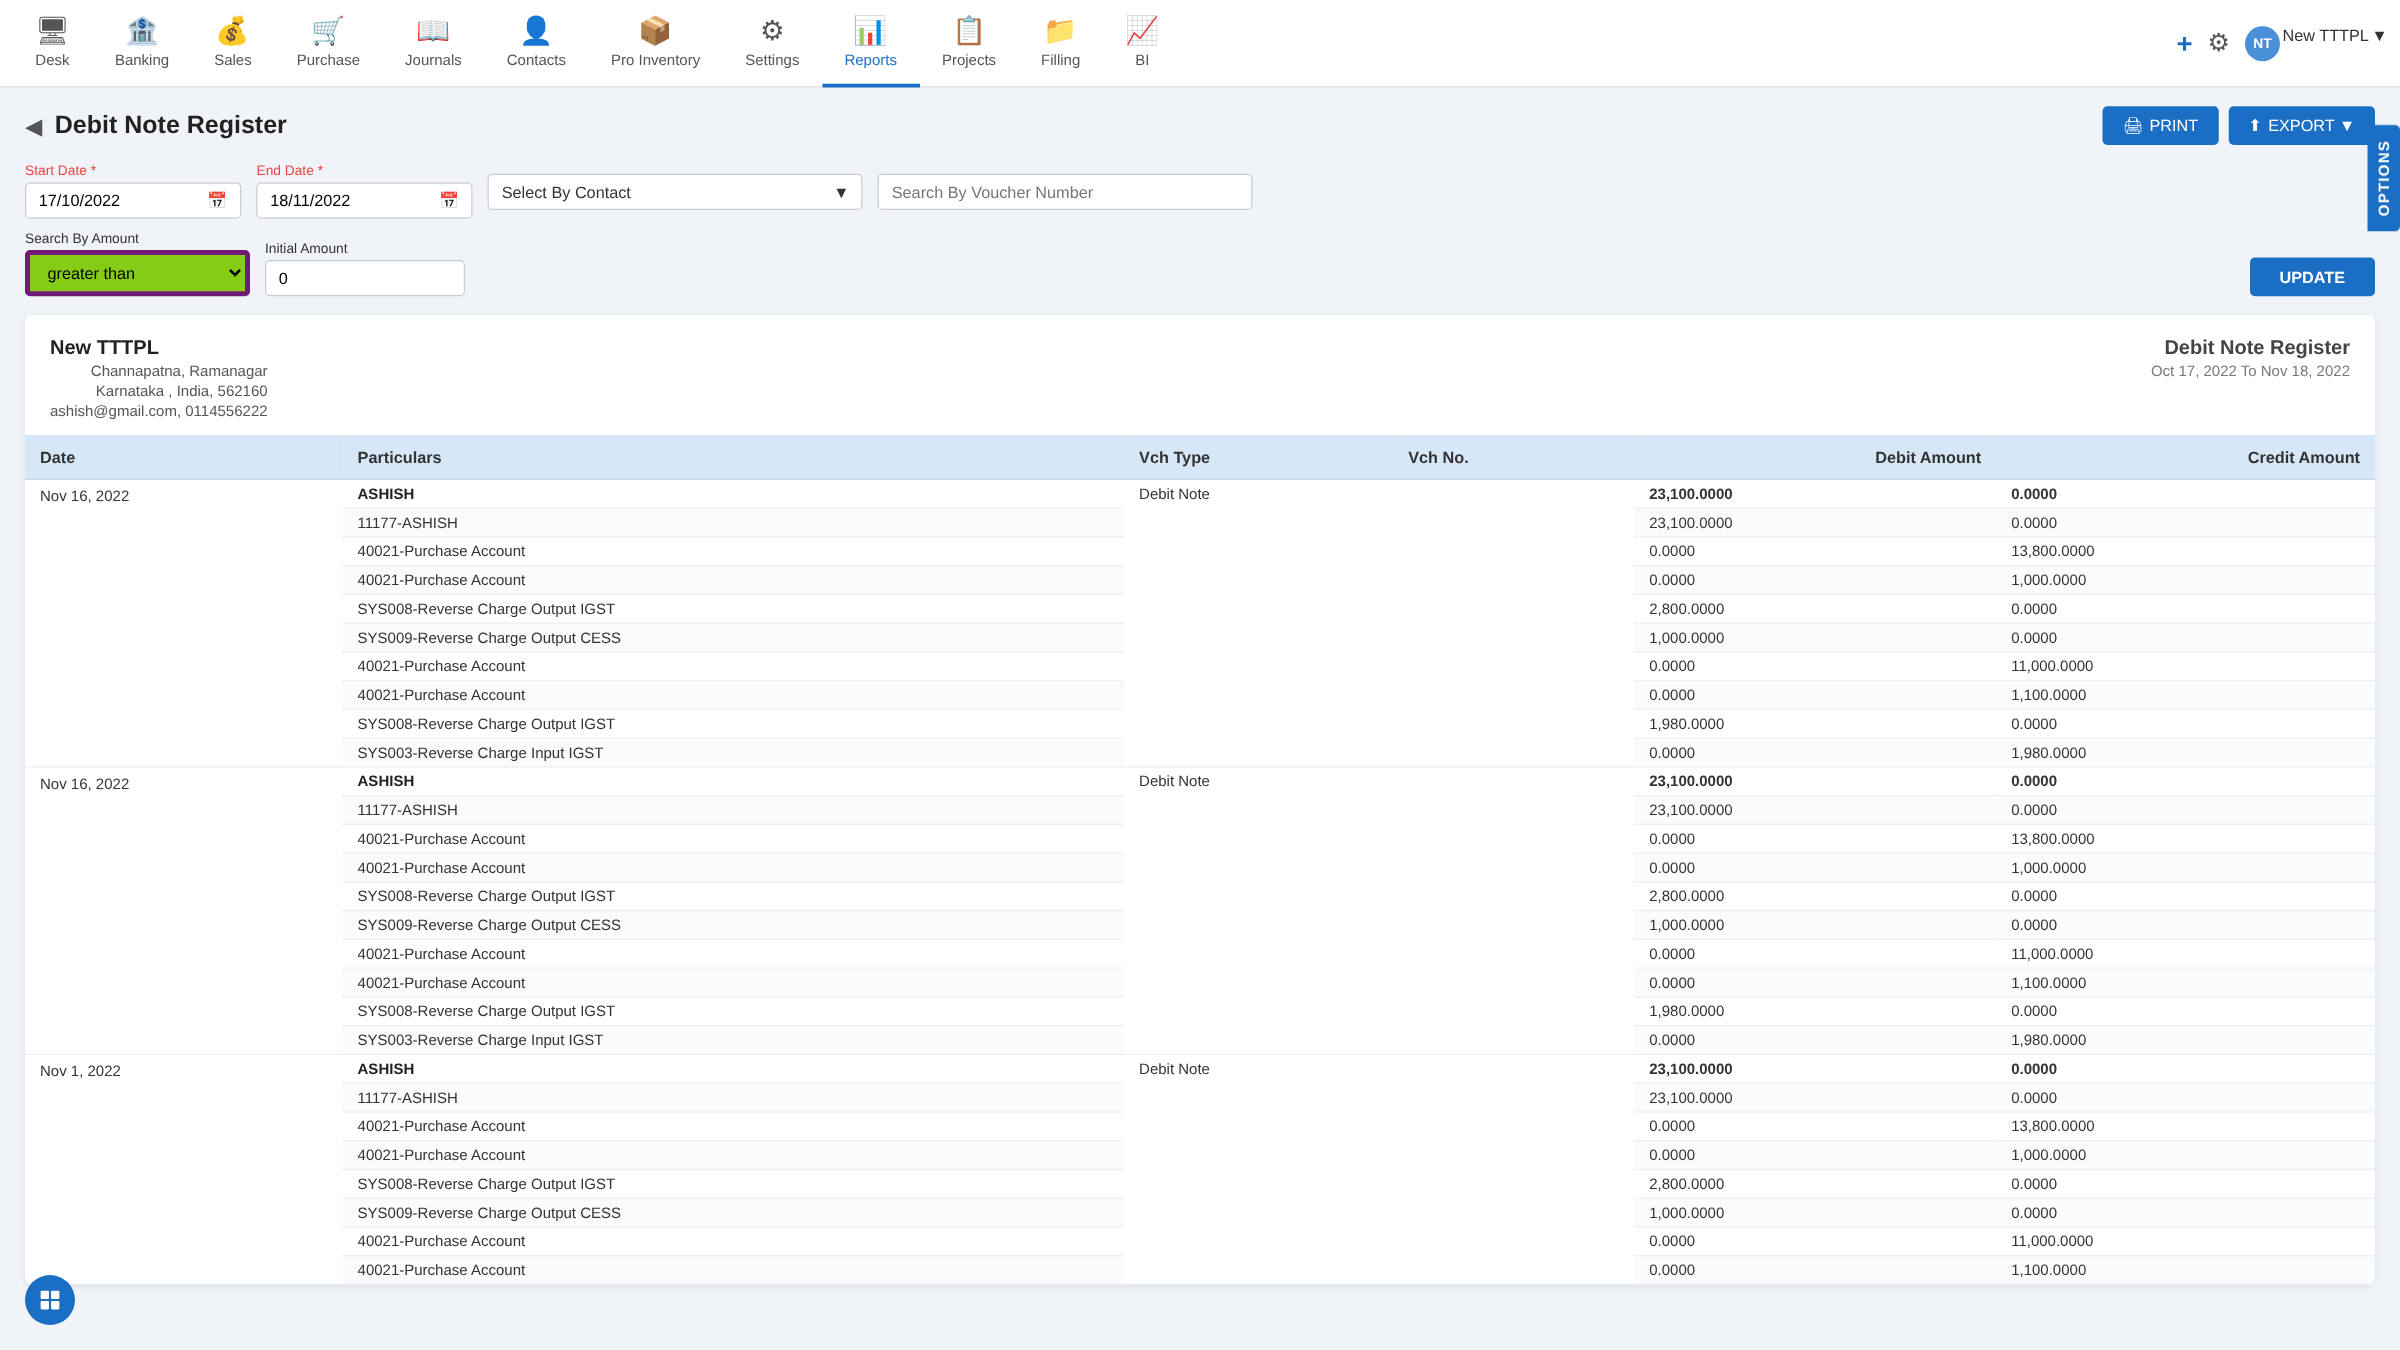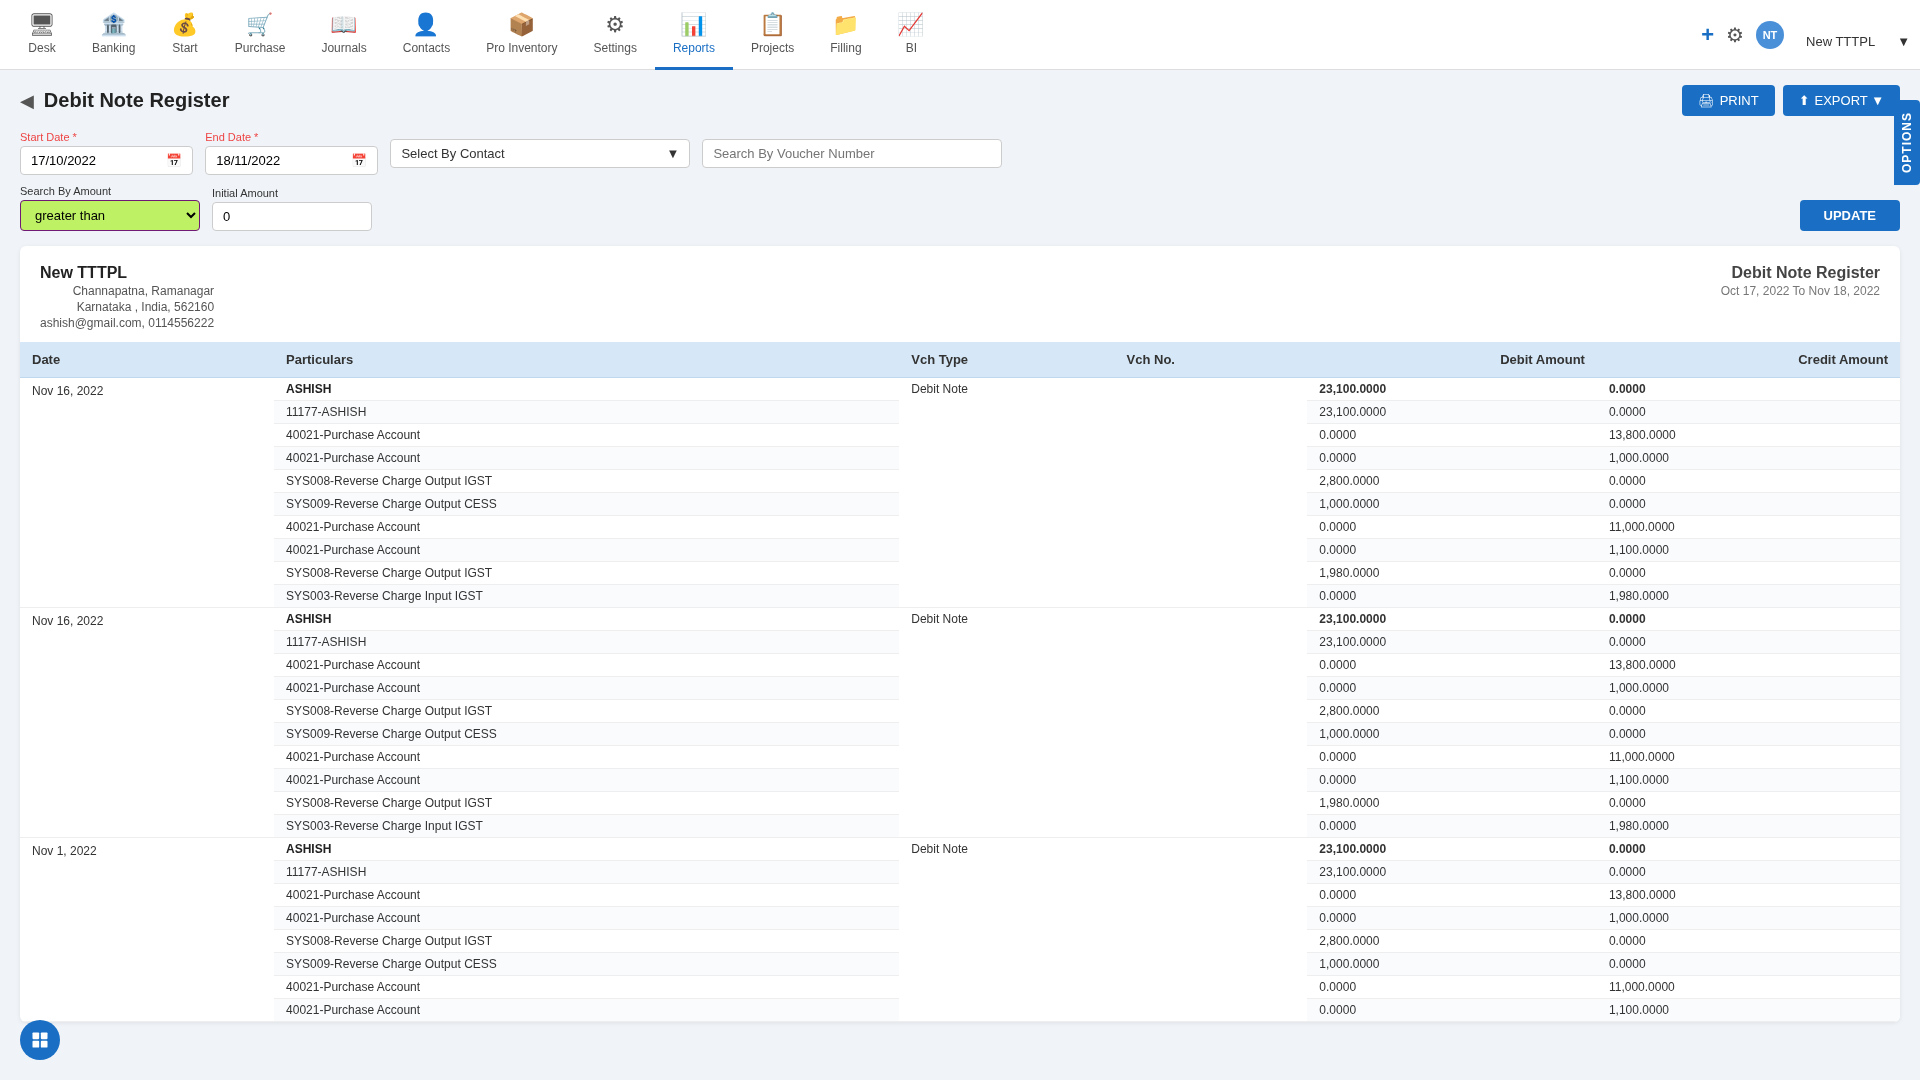--- a/index.html
+++ b/index.html
@@ -45,22 +45,22 @@
       cursor: pointer;
       font-weight: bold;
     }
     .nav-right .gear-btn {
       font-size: 20px;
       color: #555;
       cursor: pointer;
     }
     .nav-right .company-btn {
       display: flex;
-      align-items: flex-end;
-      gap: 22px;
+      align-items: flex-start;
+      gap: 2px;
       cursor: pointer;
       font-size: 13px;
       color: #333;
     }
     .company-avatar {
       width: 28px;
       height: 28px;
       background: #4a90d9;
       border-radius: 50%;
       display: flex;
@@ -208,25 +208,25 @@
       color: #fff;
       border: none;
       padding: 8px 24px;
       border-radius: 4px;
       cursor: pointer;
       font-size: 13px;
       font-weight: 600;
       margin-left: auto;
     }
     select.native-select {
-      border: 1px solid #701a75;
+      border: 4px solid #701a75;
       border-radius: 4px;
       padding: 6px 10px;
       font-size: 13px;
-      background: #bef264;
+      background: #84cc16;
       min-width: 180px;
       cursor: pointer;
     }
     input.native-input {
       border: 1px solid #ccc;
       border-radius: 4px;
       padding: 6px 10px;
       font-size: 13px;
       background: #fff;
     }
@@ -364,21 +364,21 @@
     <div class="nav-item">
       <span class="nav-icon">🖥</span>
       <span>Desk</span>
     </div>
     <div class="nav-item">
       <span class="nav-icon">🏦</span>
       <span>Banking</span>
     </div>
     <div class="nav-item">
       <span class="nav-icon">💰</span>
-      <span>Start</span>
+      <span>Sales</span>
     </div>
     <div class="nav-item">
       <span class="nav-icon">🛒</span>
       <span>Purchase</span>
     </div>
     <div class="nav-item">
       <span class="nav-icon">📖</span>
       <span>Journals</span>
     </div>
     <div class="nav-item">

